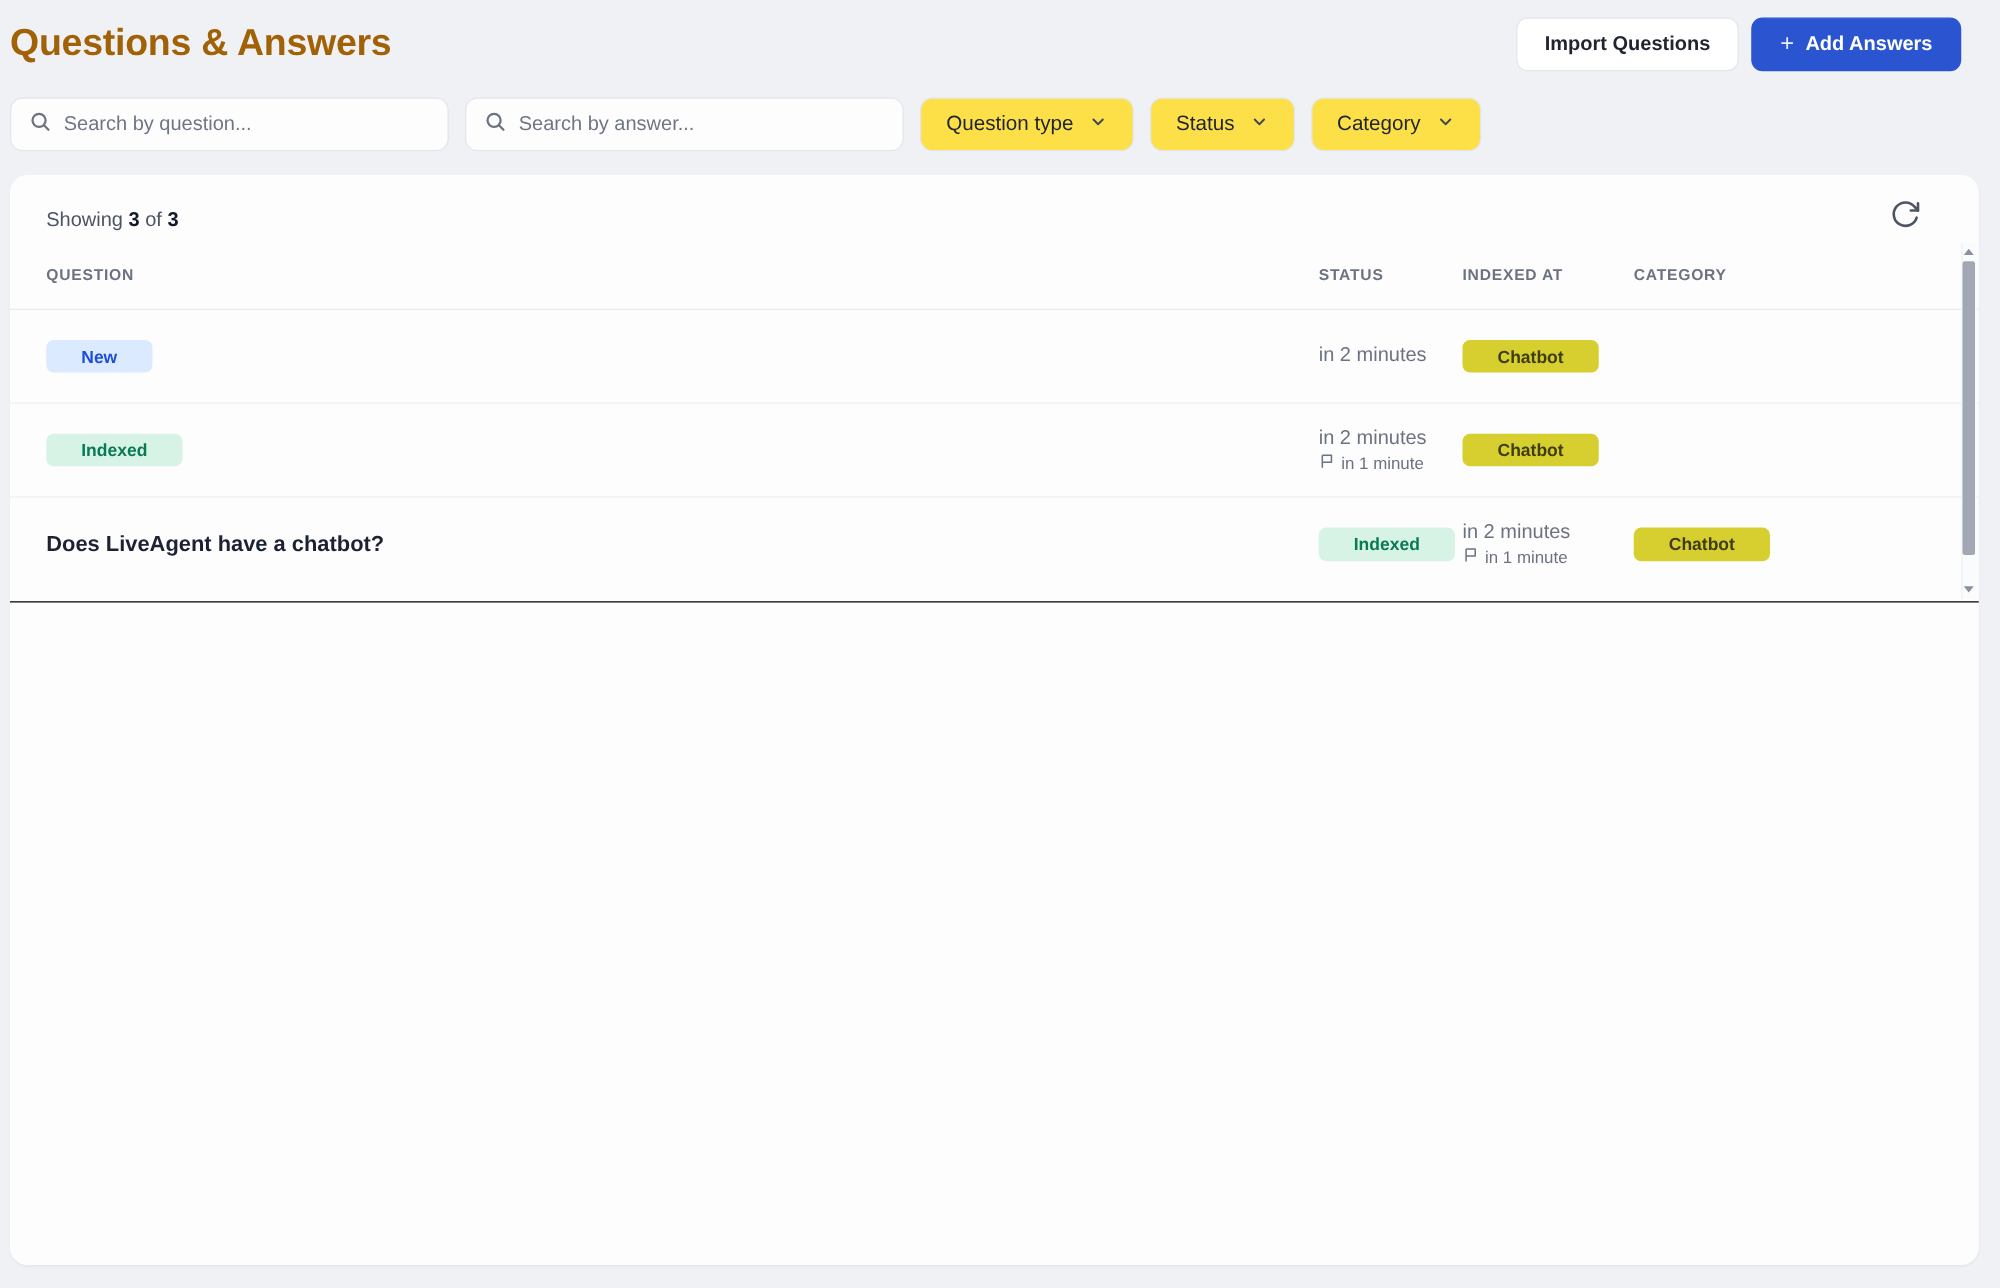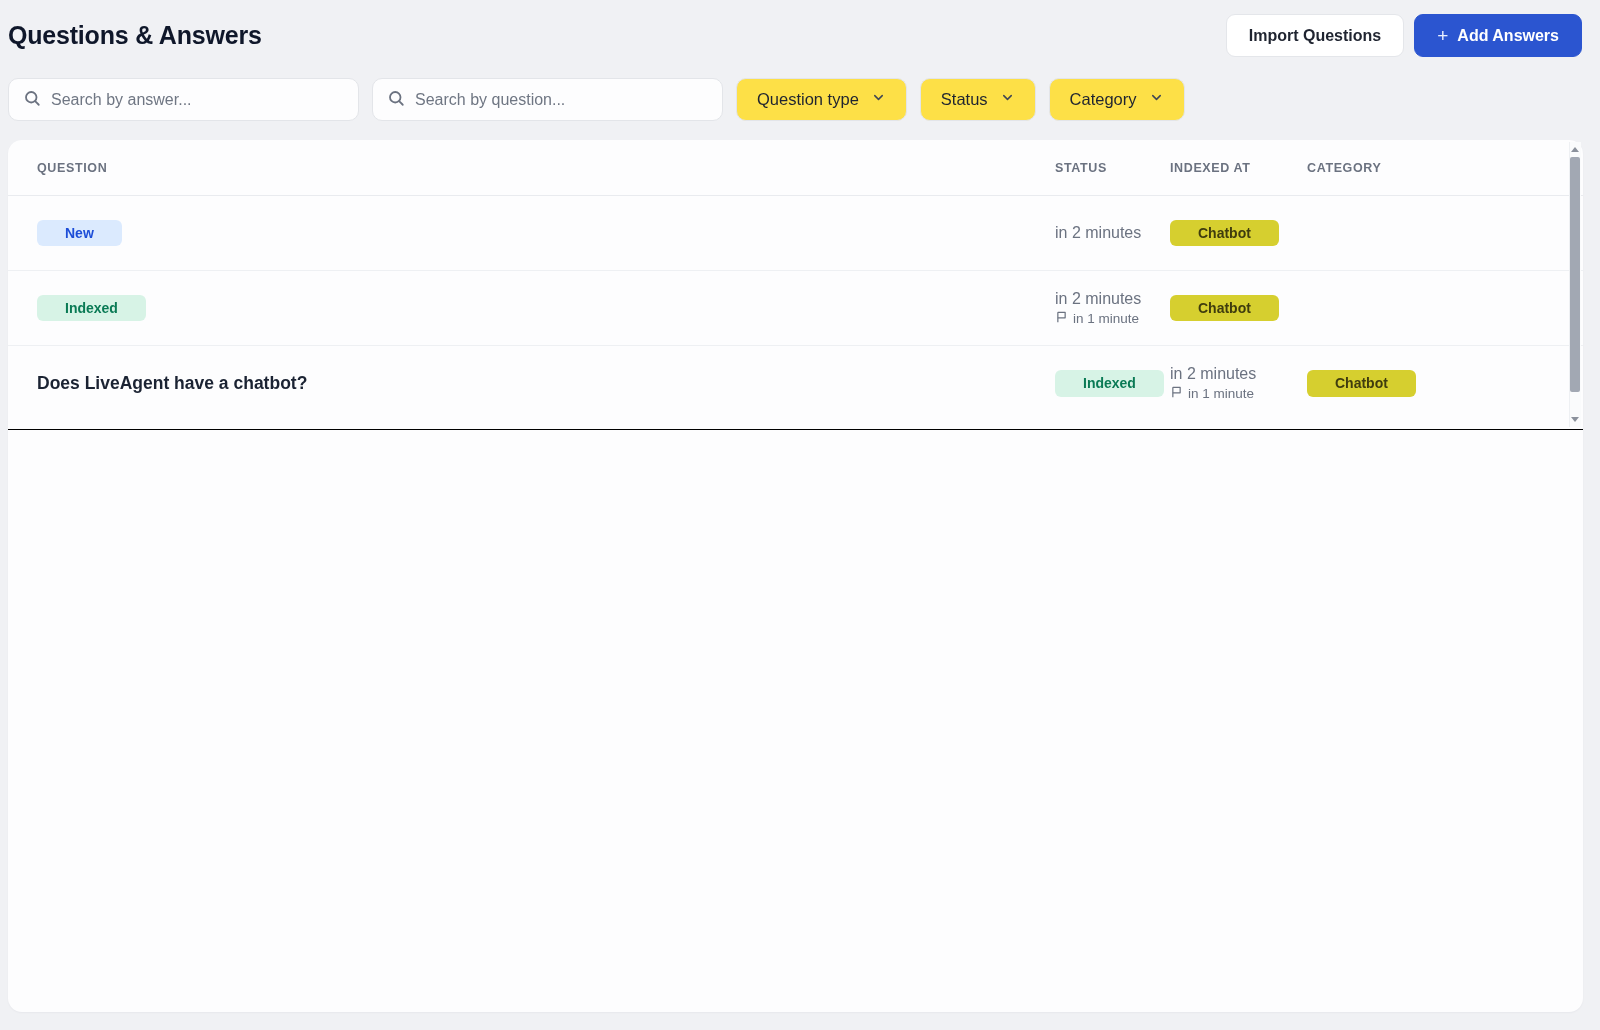--- a/index.html
+++ b/index.html
@@ -8,22 +8,22 @@
     font-family:"Liberation Sans", sans-serif;
     background:#f0f1f4;
     color:#111827;
     overflow:hidden;
     position:relative;
   }
   .page { position:absolute; inset:0; padding:0 8px; }
 
   
   .top-bar { position:relative; height:70px; display:flex; align-items:center; }
-  .page-title { font-size:25px; font-weight:700; letter-spacing:-0.2px; color:#0f172a;text-align:right; }
-  .top-actions { position:absolute; right:10px; top:14px; display:flex; gap:10px; }
+  .page-title { font-size:30px; font-weight:700; letter-spacing:-0.2px; color:#a16207;text-align:right; }
+  .top-actions { position:absolute; right:23px; top:14px; display:flex; gap:10px; }
   .btn {
     height:43px; border-radius:9px; font-size:16px; font-weight:600;
     padding:0 22px; cursor:pointer; font-family:inherit;
     display:flex; align-items:center; gap:9px;
   }
   .btn-white { background:#ffffff; border:1px solid #e4e6ea; color:#1f2430; }
   .btn-blue { background:var(--accent,#2b55d0); border:1px solid var(--accent,#2b55d0); color:#ffffff; }
   .btn-blue .plus { font-size:19px; font-weight:400; color:#e8eeff; line-height:1; margin-top:-1px; }
 
   
@@ -110,30 +110,30 @@
   </div>
 
   <div class="filters">
     <div class="search-box">
       <span>
         <svg width="18" height="18" viewBox="0 0 24 24" fill="none" stroke="#6b7280" stroke-width="2.4" stroke-linecap="round">
           <circle cx="11" cy="11" r="7"></circle>
             <line x1="16.5" y1="16.5" x2="21" y2="21"></line>
         </svg>
       </span>
-      <input type="text" placeholder="Search by answer..." style="">
+      <input type="text" placeholder="Search by question..." style="">
     </div>
     <div class="search-box">
       <span>
         <svg width="18" height="18" viewBox="0 0 24 24" fill="none" stroke="#6b7280" stroke-width="2.4" stroke-linecap="round">
           <circle cx="11" cy="11" r="7"></circle>
             <line x1="16.5" y1="16.5" x2="21" y2="21"></line>
         </svg>
       </span>
-      <input type="text" placeholder="Search by question..." style="">
+      <input type="text" placeholder="Search by answer..." style="">
     </div>
     <button class="dropdown">
       <span>Question type</span>
       <span>
         <svg width="15" height="15" viewBox="0 0 24 24" fill="none" stroke="#3f4655" stroke-width="2.4" stroke-linecap="round" stroke-linejoin="round">
             <polyline points="6 9 12 15 18 9"></polyline>
           </svg>
       </span>
     </button>
     <button class="dropdown">
@@ -148,20 +148,36 @@
       <span>Category</span>
       <span>
         <svg width="15" height="15" viewBox="0 0 24 24" fill="none" stroke="#3f4655" stroke-width="2.4" stroke-linecap="round" stroke-linejoin="round">
             <polyline points="6 9 12 15 18 9"></polyline>
           </svg>
       </span>
     </button>
   </div>
 
   <div class="card">
+    <div class="card-toolbar">
+      <div class="showing">
+        <span>Showing</span>
+        <b>3</b>
+        <span>of</span>
+        <b>3</b>
+      </div>
+      <button class="refresh-btn">
+        <span>
+          <svg width="25" height="25" viewBox="0 0 24 24" fill="none" stroke="#4b5563" stroke-width="2" stroke-linecap="round" stroke-linejoin="round">
+            <polyline points="21.5 3.5 21.5 9 16 9"></polyline>
+            <path d="M20.49 14.5a9 9 0 1 1-1.62-8.36L21.5 9"></path>
+          </svg>
+        </span>
+      </button>
+    </div>
 
     <div class="scroll-region">
       <div class="tgrid thead">
         <div class="th">Question</div>
         <div class="th">Status</div>
         <div class="th">Indexed at</div>
         <div class="th">Category</div>
       </div>
 
       <div id="rows">

